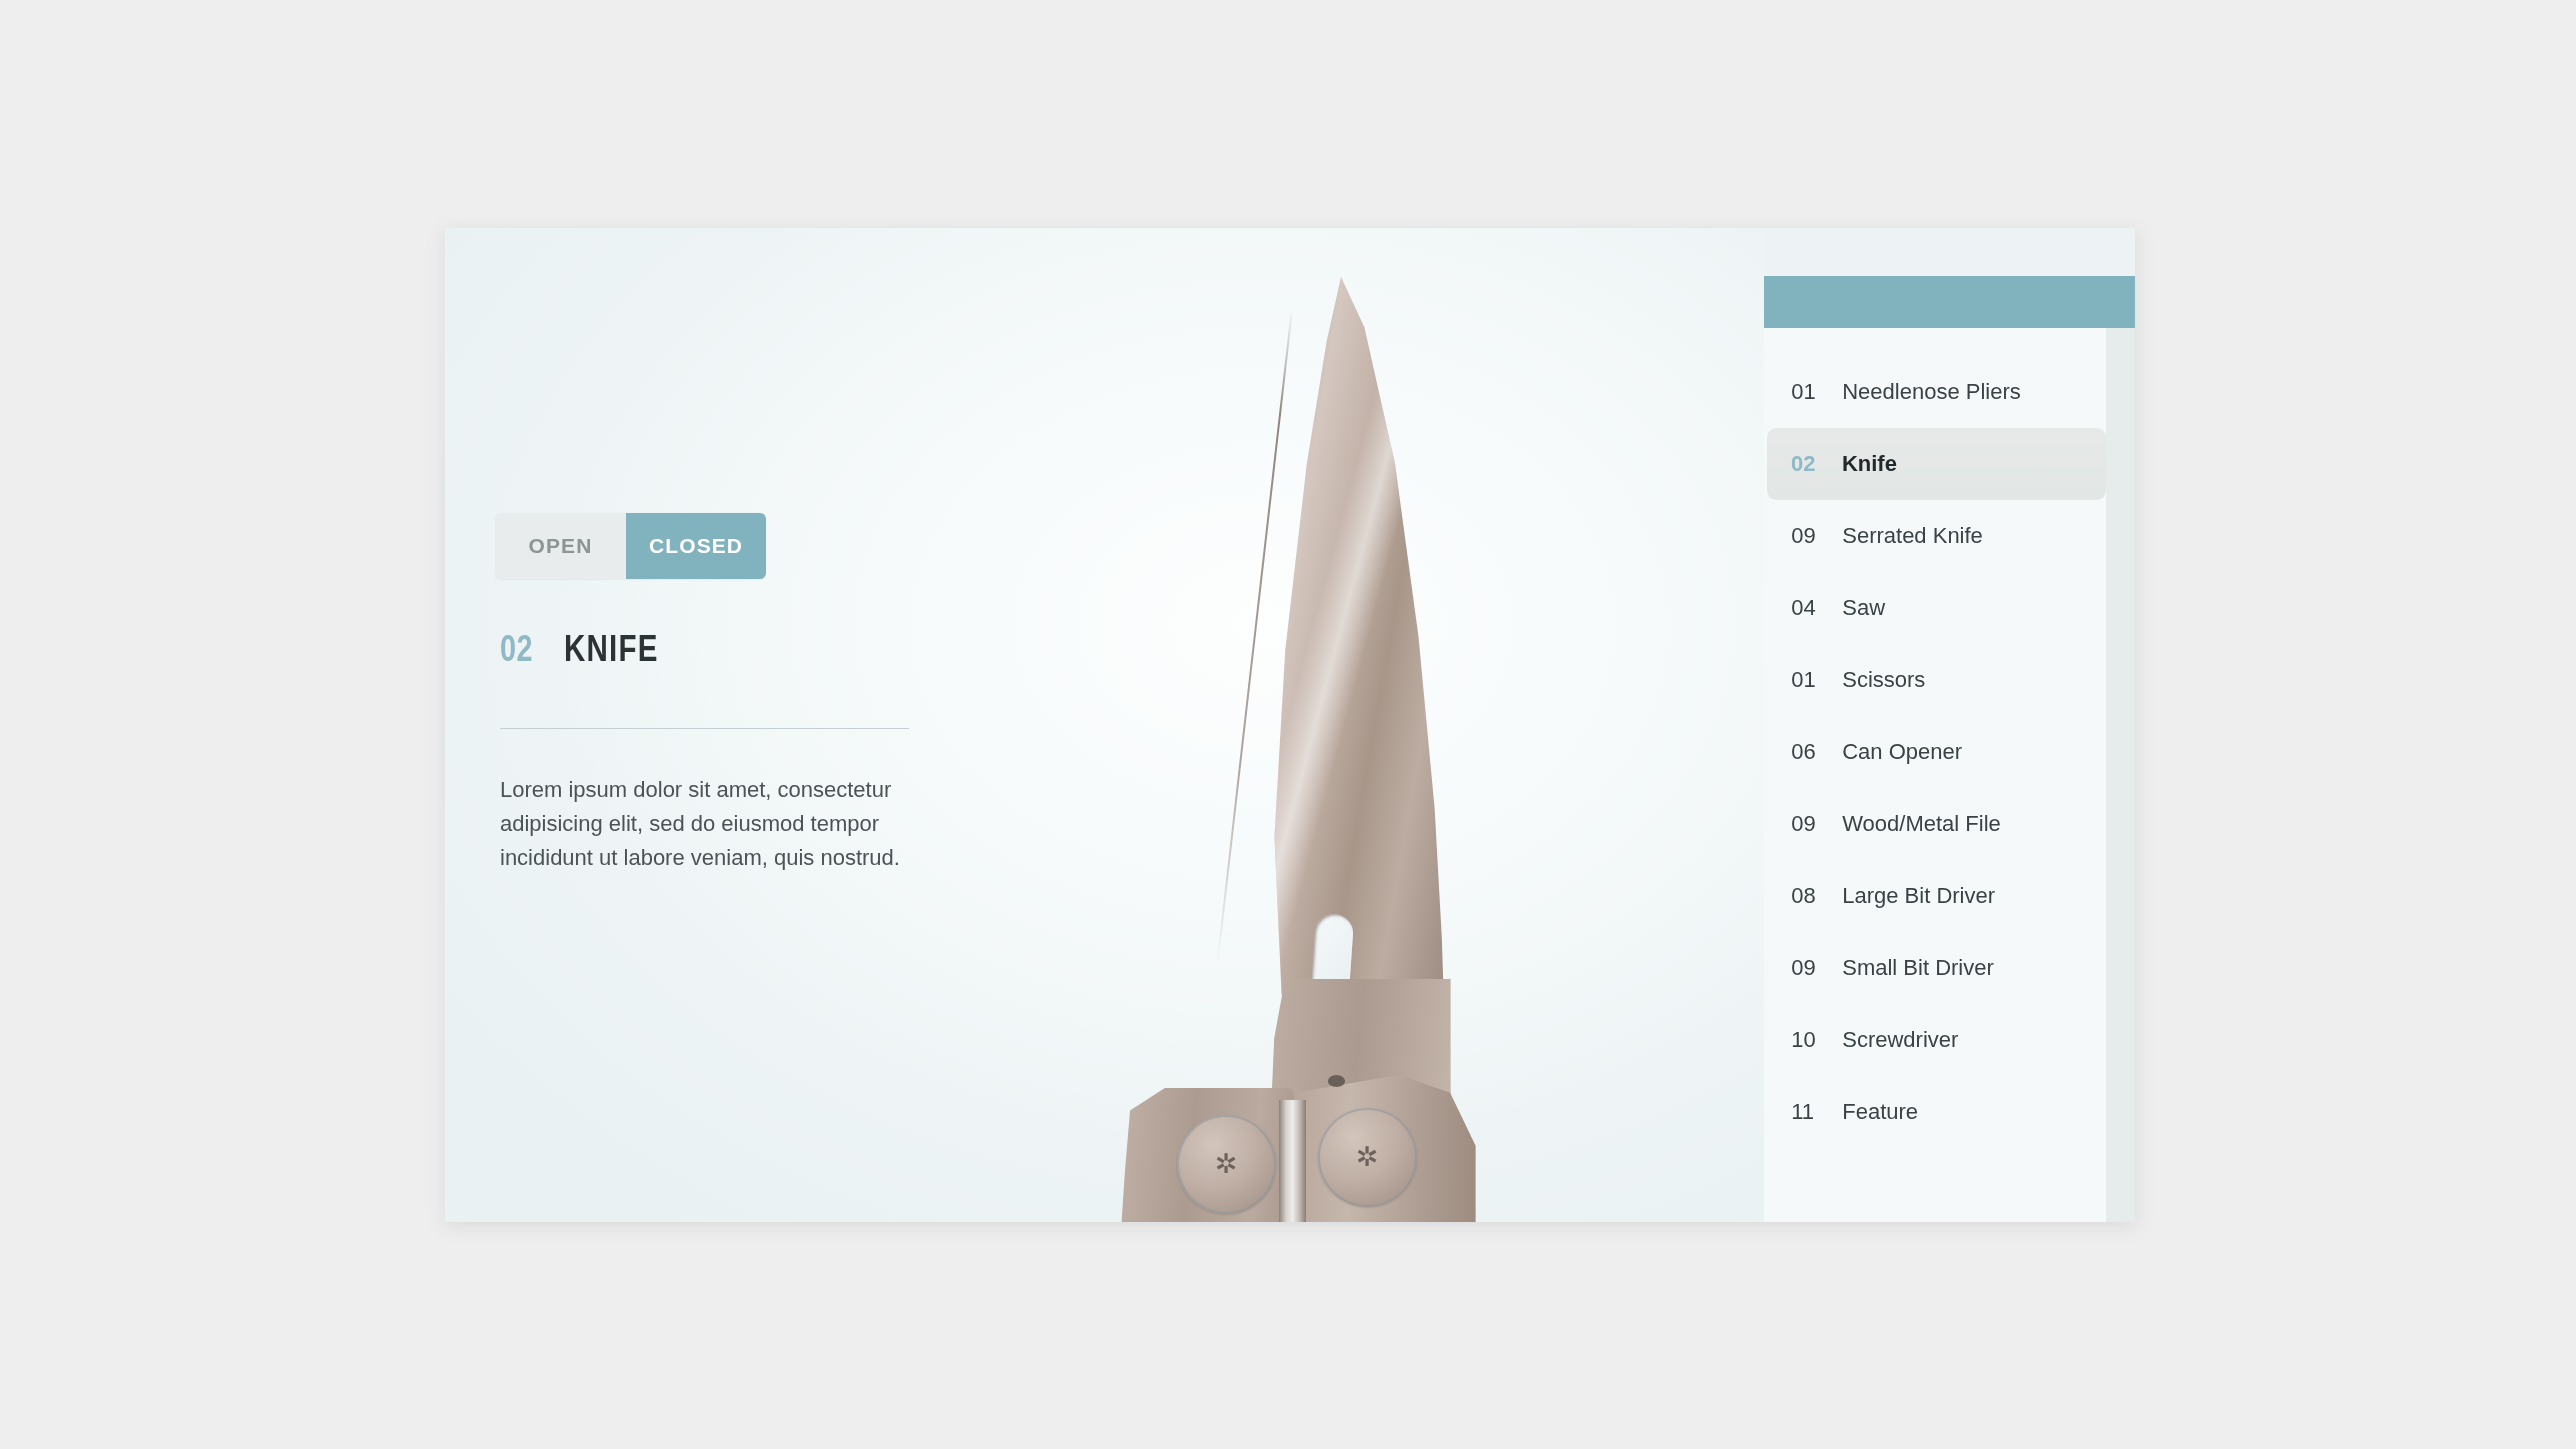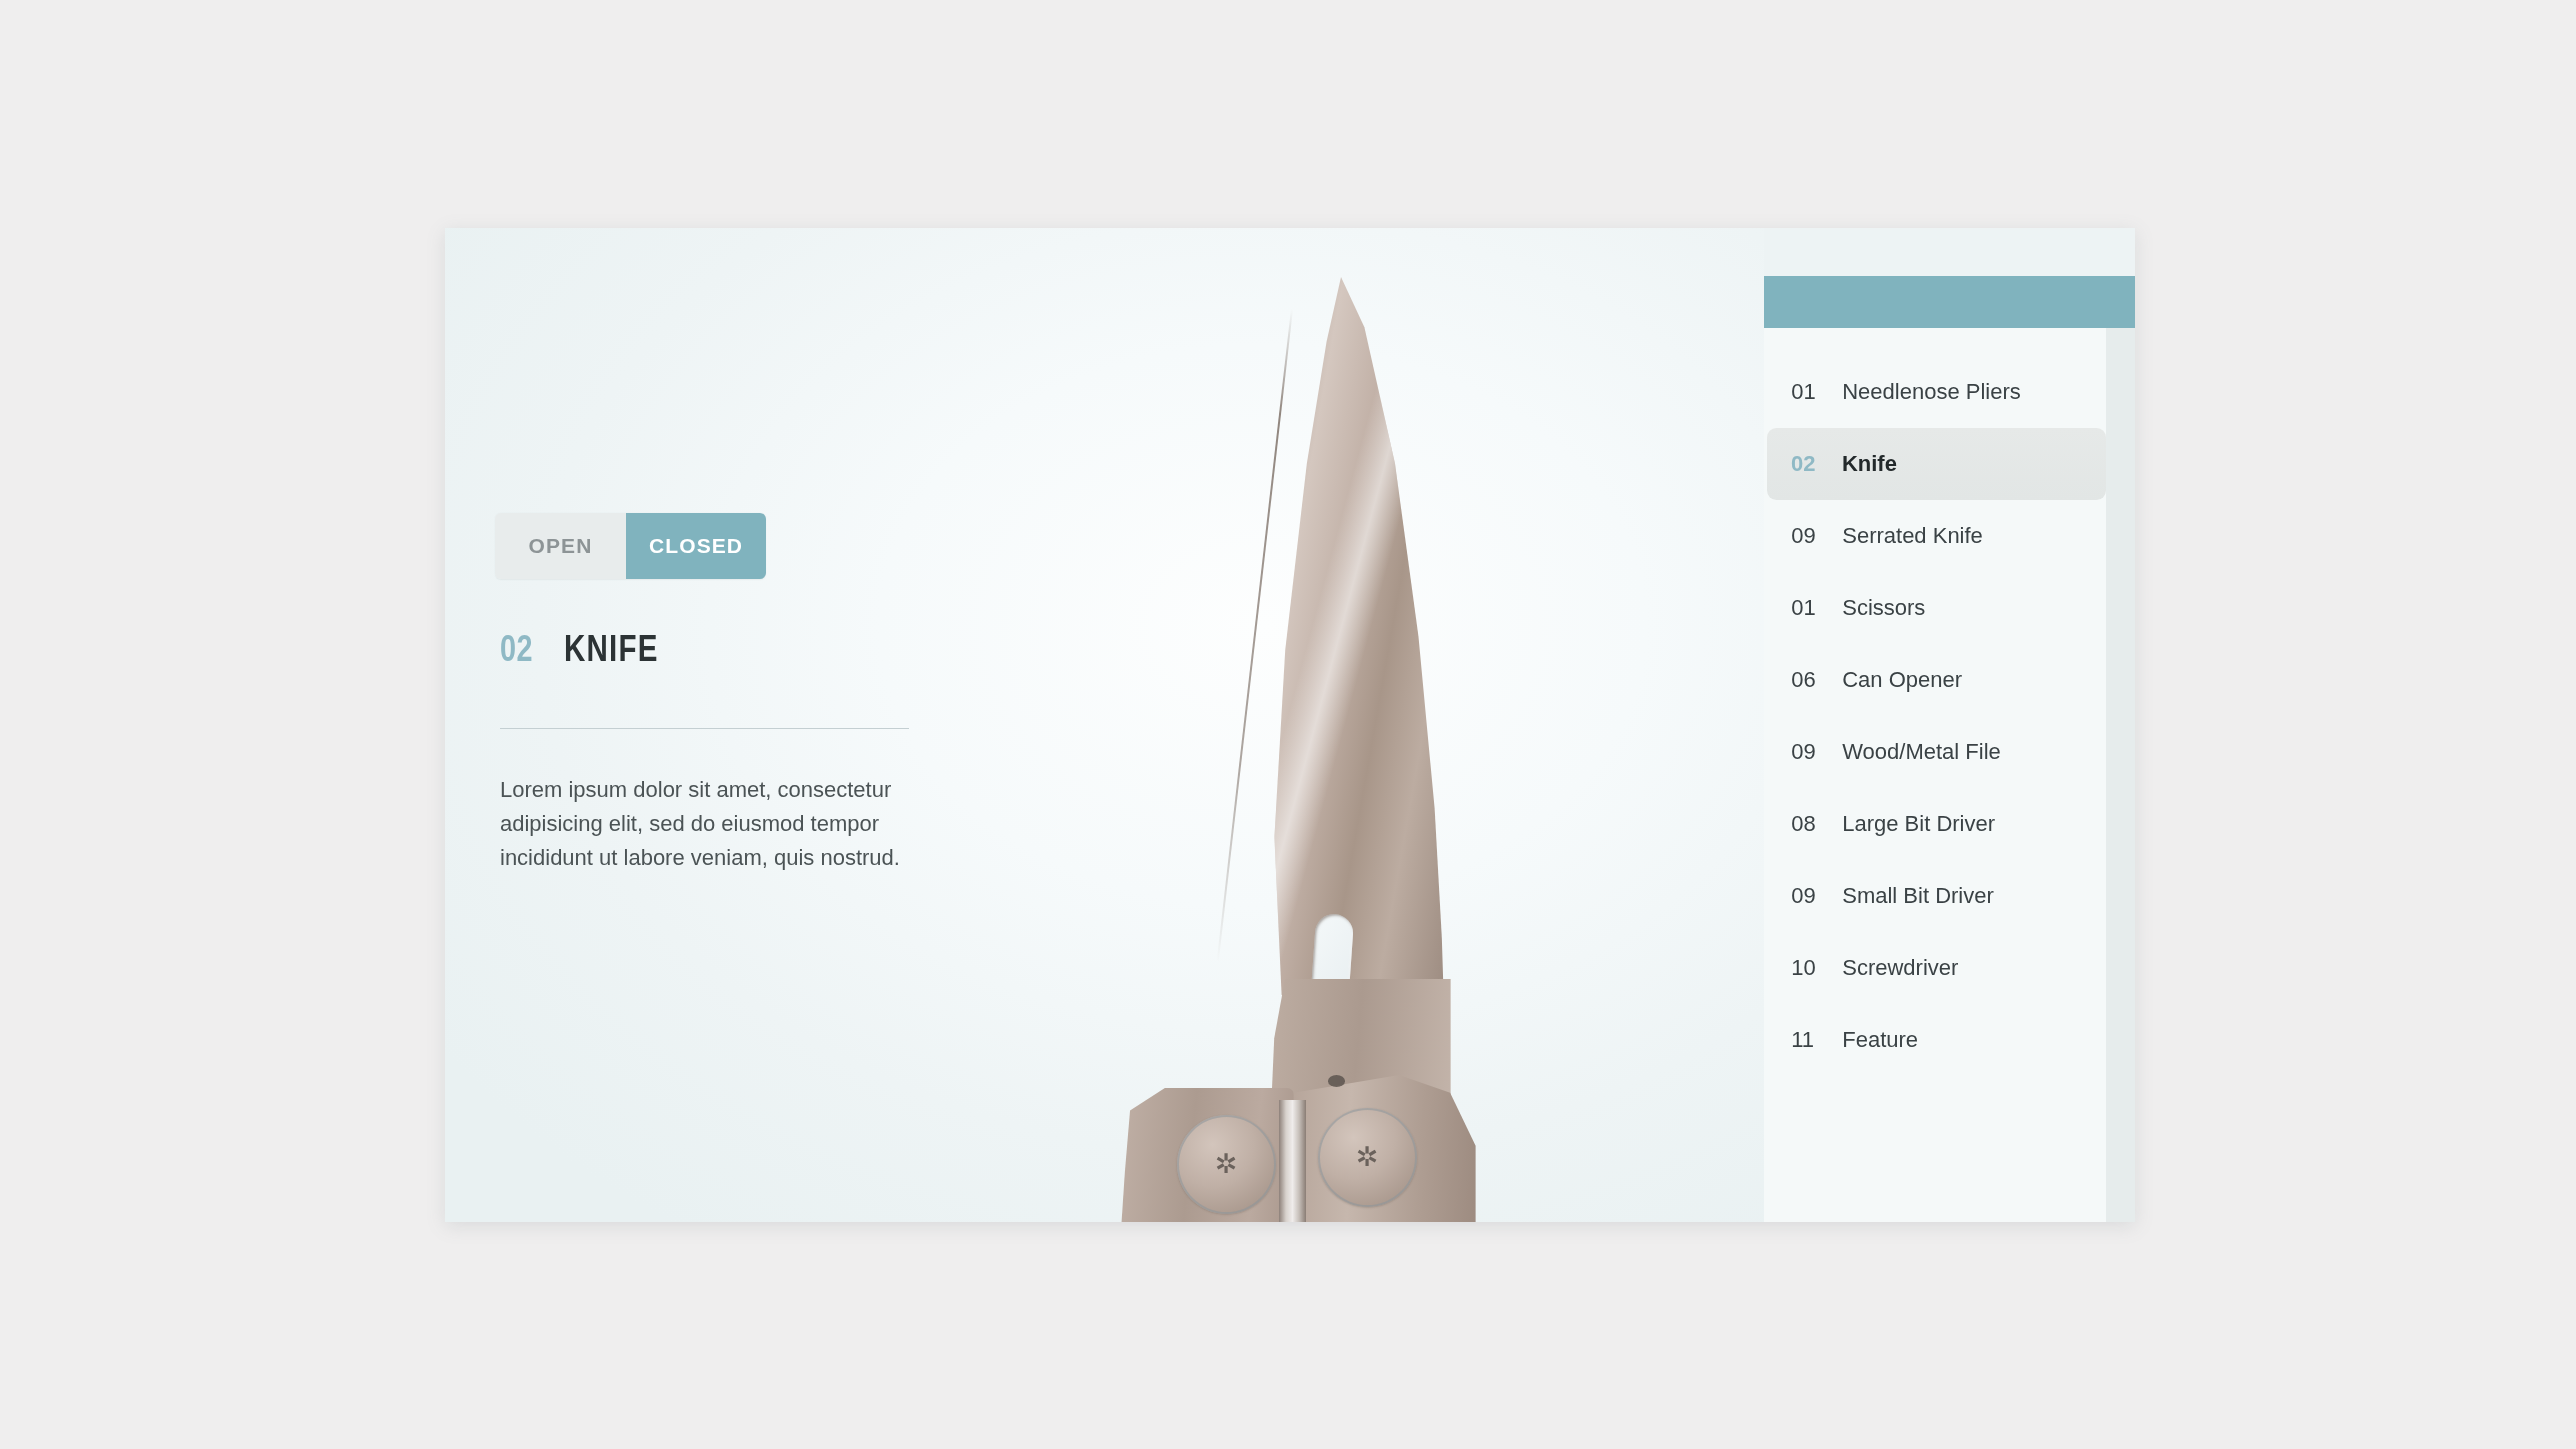--- a/index.html
+++ b/index.html
@@ -290,20 +290,24 @@
         </li>
         <li class="feature-item is-active">
           <span class="feature-num">02</span>
           <span class="feature-label">Knife</span>
         </li>
         <li class="feature-item">
           <span class="feature-num">09</span>
           <span class="feature-label">Serrated Knife</span>
         </li>
         <li class="feature-item">
+          <span class="feature-num">04</span>
+          <span class="feature-label">Saw</span>
+        </li>
+        <li class="feature-item">
           <span class="feature-num">01</span>
           <span class="feature-label">Scissors</span>
         </li>
         <li class="feature-item">
           <span class="feature-num">06</span>
           <span class="feature-label">Can Opener</span>
         </li>
         <li class="feature-item">
           <span class="feature-num">09</span>
           <span class="feature-label">Wood/Metal File</span>

